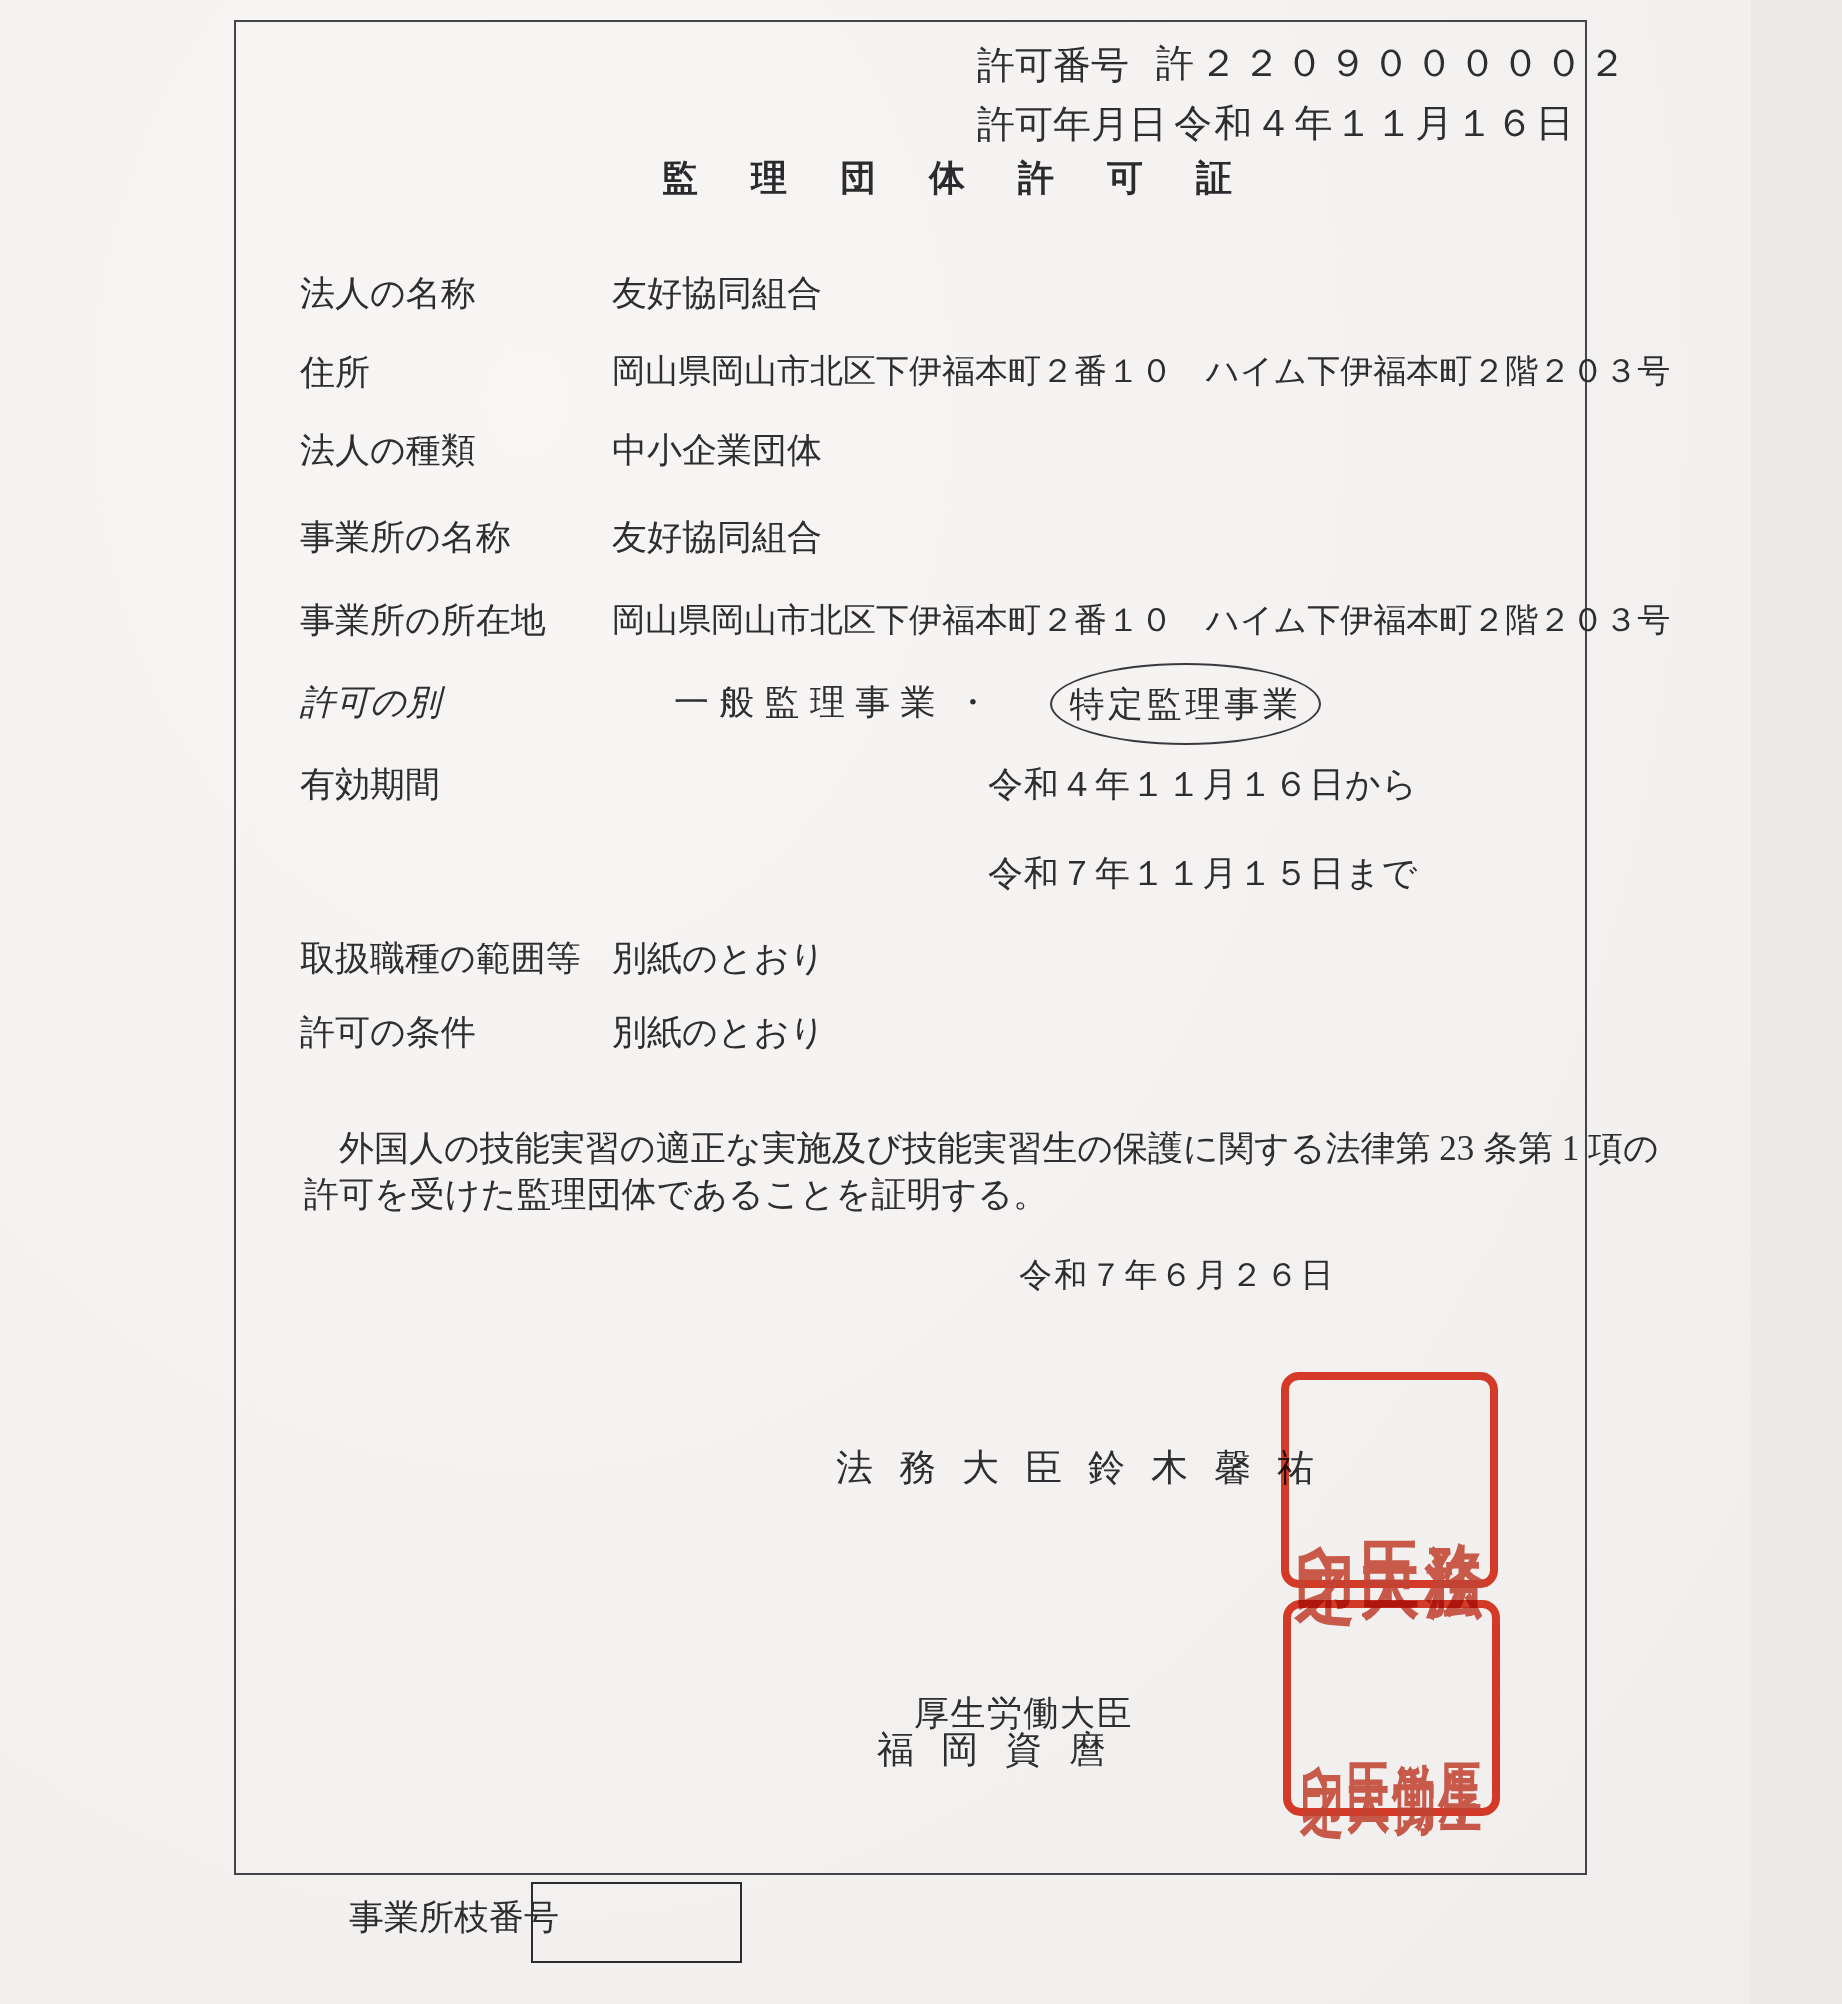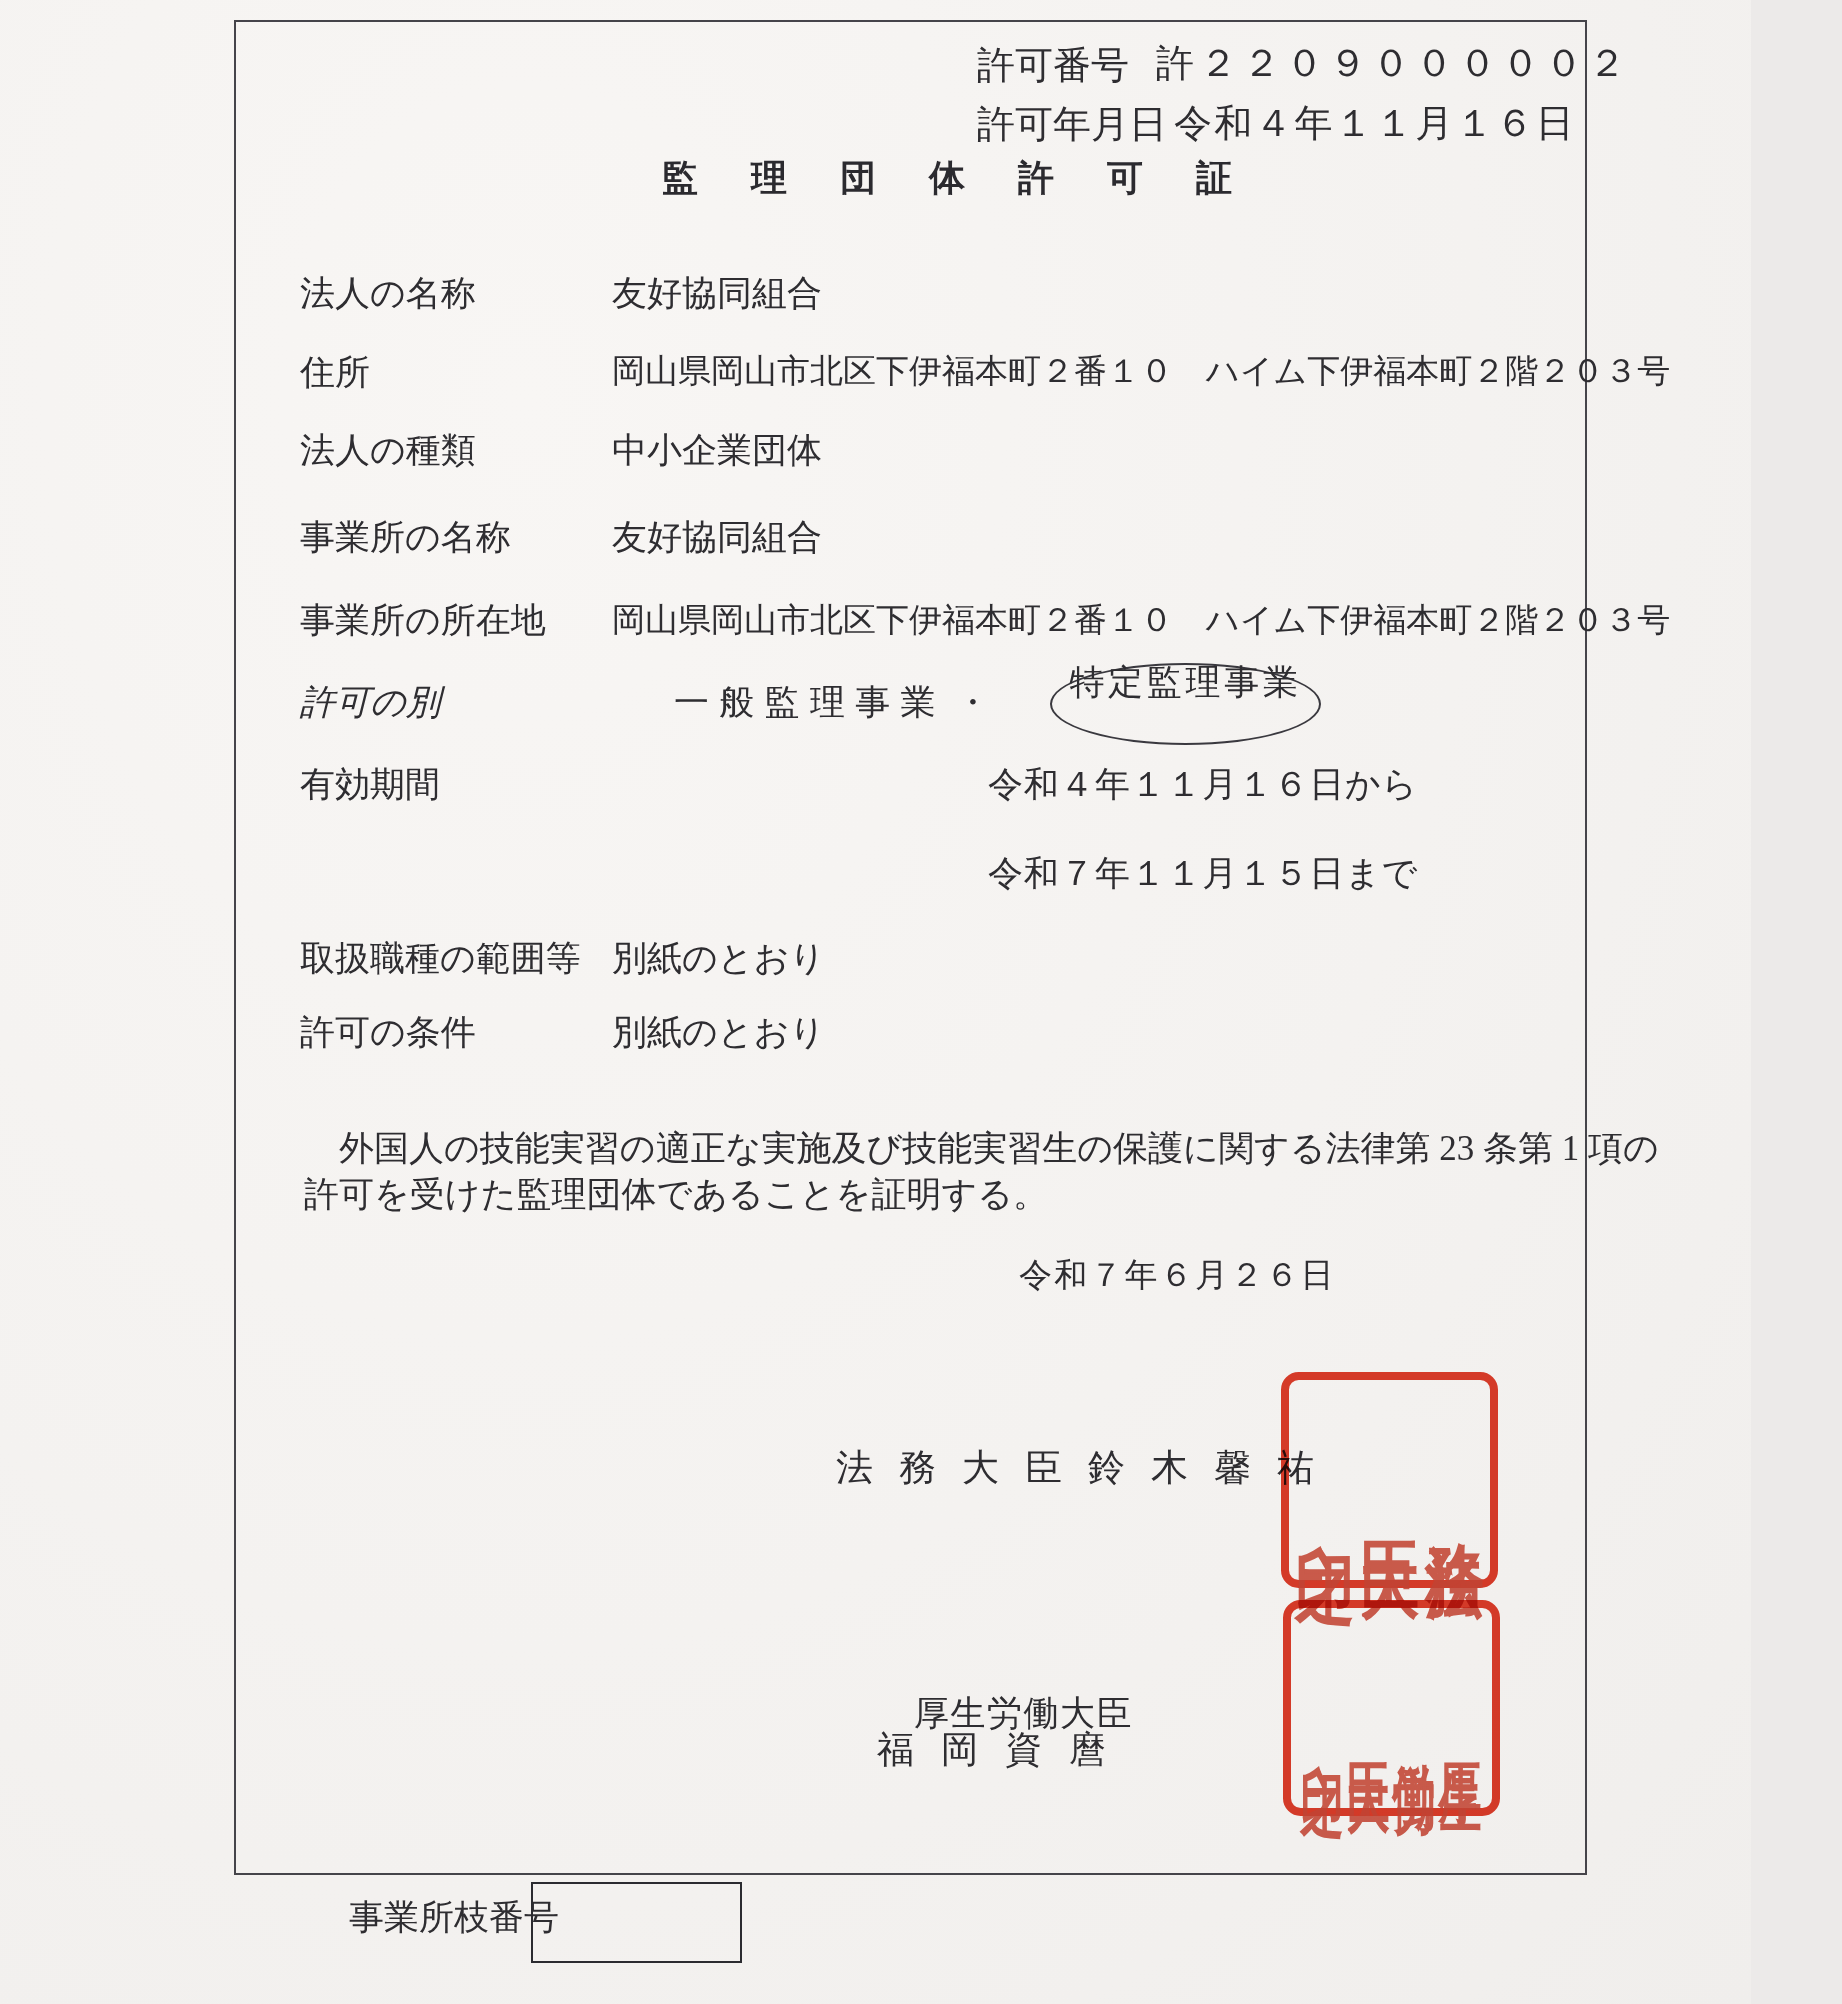--- a/index.html
+++ b/index.html
@@ -21,21 +21,21 @@
   .title{
     left:246px;top:160px;width:1349px;text-align:center;
     font-size:36px;line-height:1;letter-spacing:53px;padding-left:53px;
     font-weight:bold;color:#2b2a2f;
   }
   .hdr{font-size:38px;line-height:1;}
   .num{letter-spacing:5.2px;}
   .ellipse{
     position:absolute;left:1050px;top:663px;width:267px;height:78px;
     border:2.2px solid #3a393f;border-radius:50%;
-    display:flex;align-items:flex-start;justify-content:center;
+    display:flex;align-items:center;justify-content:center;
   }
   .statement{position:absolute;left:304px;top:1126px;width:1253px;}
   .statement div{font-size:35px;line-height:46px;white-space:nowrap;}
   .statement .first{padding-left:35px;}
   .minister-row{position:absolute;display:flex;align-items:flex-end;}
   .m-title-wide{font-size:37px;letter-spacing:26px;line-height:1;}
   .m-title-tight{font-size:35px;letter-spacing:1.5px;line-height:1;}
   .m-name{font-size:37px;letter-spacing:26px;line-height:1;}
   .seal{
     position:absolute;width:217px;height:216px;

